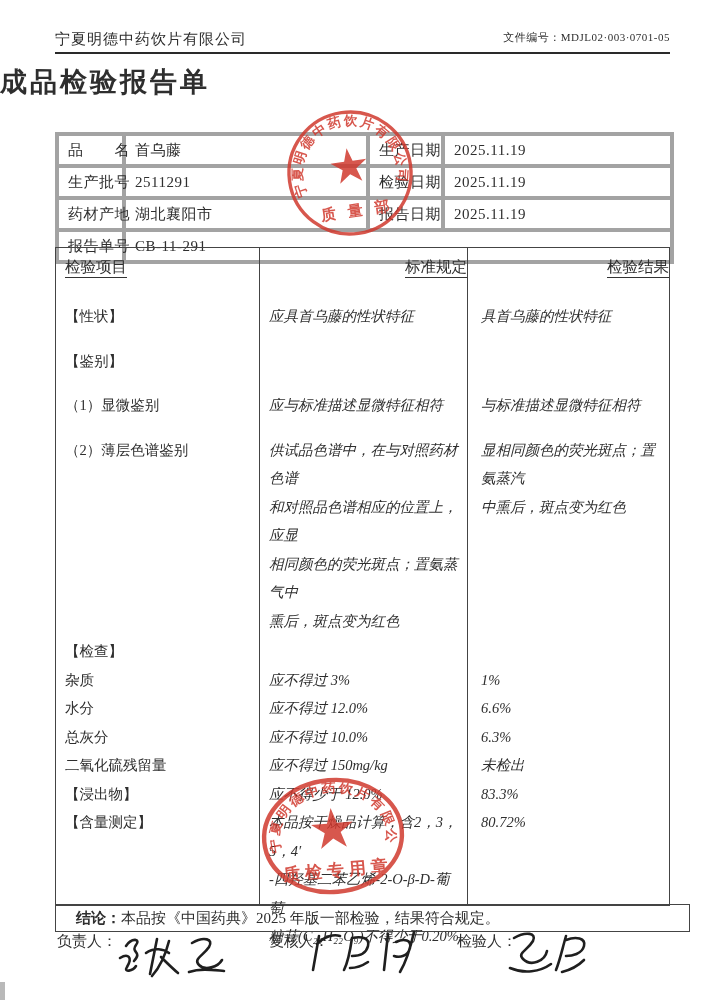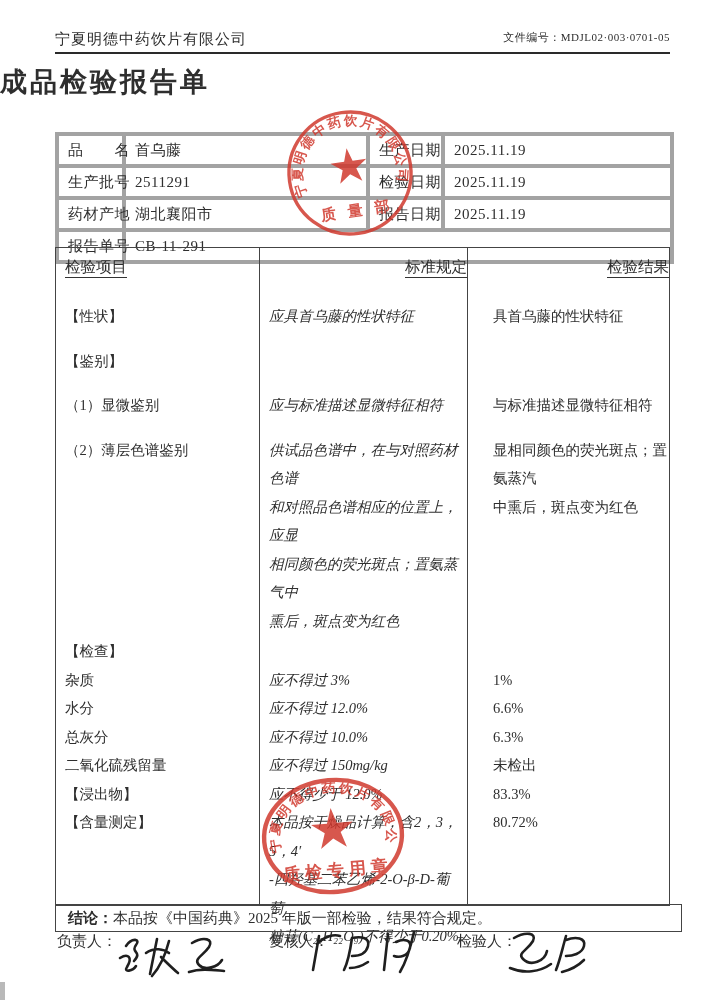--- a/index.html
+++ b/index.html
@@ -29,26 +29,26 @@
   .v1{left:203px;} .v2{left:411px;}
   .mhead{display:flex;height:54px;font-size:15.5px;}
   .mh{padding-top:9px;}
   .mh span{border-bottom:1px solid #333;padding-bottom:2px;}
   .mh1{width:203px;box-sizing:border-box;padding-left:9px;}
   .mh2{width:208px;text-align:right;}
   .mh3{width:202px;text-align:right;}
   .trow{display:flex;align-items:flex-start;font-size:14.5px;line-height:28.5px;}
   .trow .c1{width:203px;box-sizing:border-box;padding-left:9px;flex:none;}
   .trow .c2{width:208px;box-sizing:border-box;padding:0 8px 0 10px;flex:none;white-space:pre-line;font-style:italic;}
-  .trow .c3{width:202px;box-sizing:border-box;padding-left:26px;flex:none;white-space:pre-line;}
+  .trow .c3{width:202px;box-sizing:border-box;padding-left:14px;flex:none;white-space:pre-line;font-style:italic;}
   .m6{margin-top:16px;} .m2{margin-top:2px;}
 
   
   .conclusion{position:absolute;left:55px;top:904px;width:613px;height:26px;border:1px solid #444;
-              font-size:15px;line-height:26px;padding-left:12px;box-sizing:content-box;white-space:nowrap;}
+              font-size:15px;line-height:26px;padding-left:20px;box-sizing:content-box;white-space:nowrap;}
   .conclusion .clab{font-weight:bold;}
   .sig-label{position:absolute;top:932px;font-size:15px;}
   .sl1{left:57px;} .sl2{left:269px;} .sl3{left:457px;}
   .sig-svg{position:absolute;}
   .sg1{left:112px;top:926px;} .sg2{left:303px;top:921px;} .sg3{left:496px;top:923px;}
   .sig-svg path{fill:none;stroke:#1f1f1f;stroke-width:2.6;stroke-linecap:round;stroke-linejoin:round;}
 
   
   .stamp{position:absolute;opacity:.84;}
   .stamp-top{left:278px;top:103px;}

